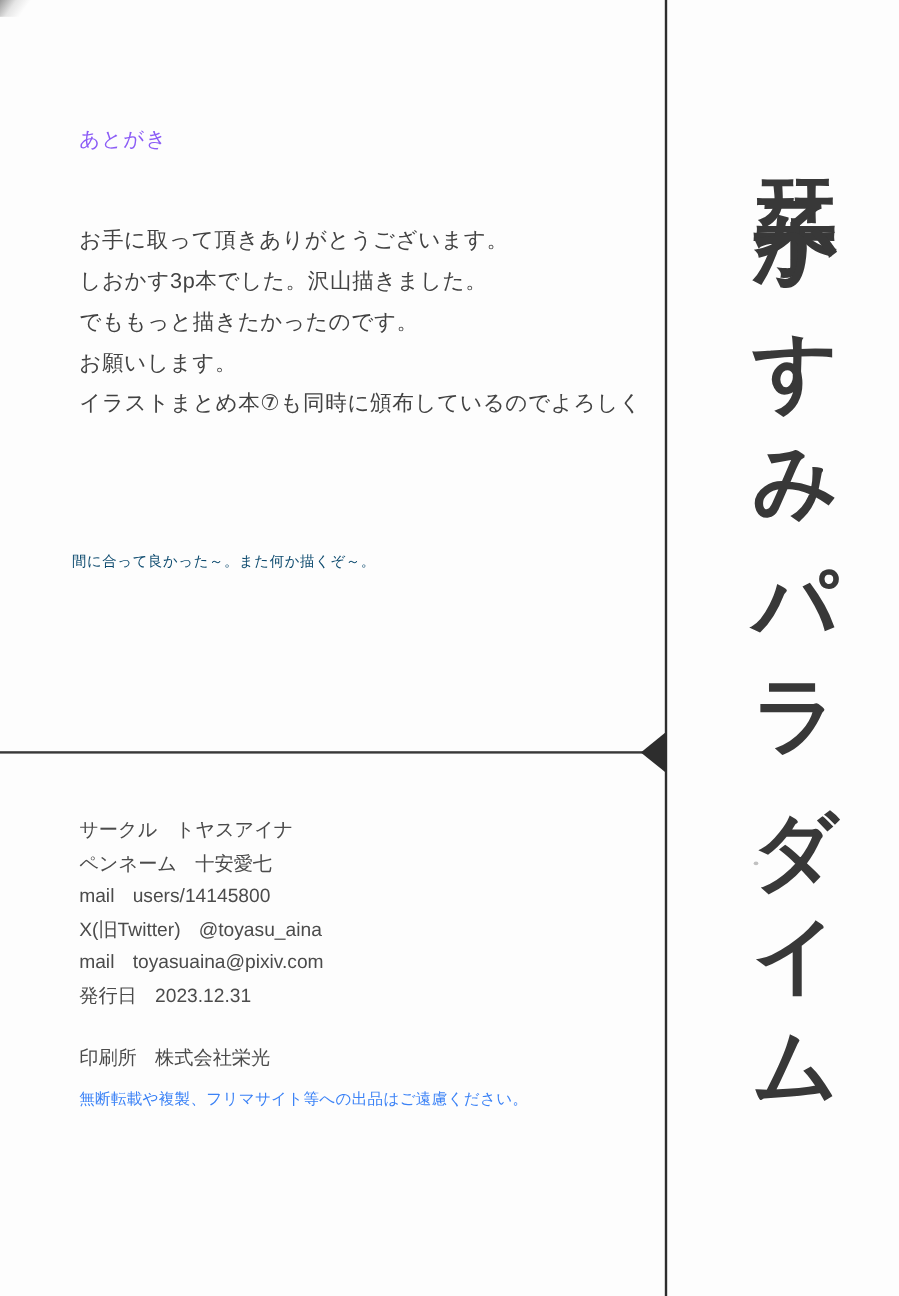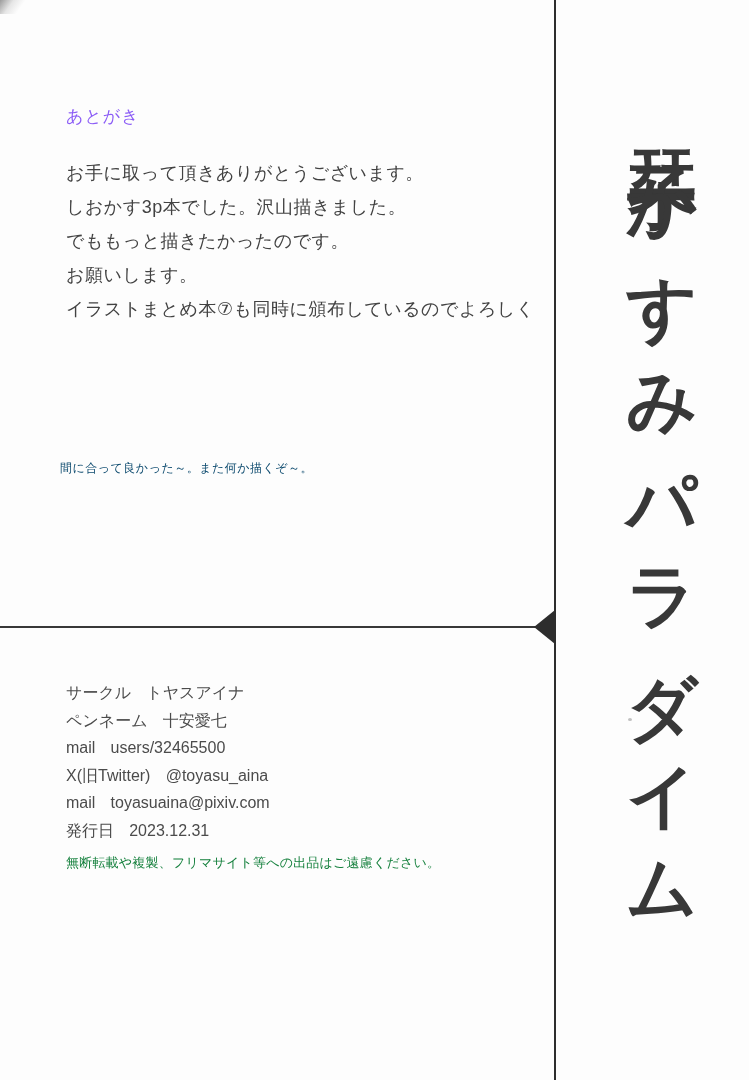--- a/index.html
+++ b/index.html
@@ -34,40 +34,40 @@
     border-bottom:17px solid transparent;
     border-right:21px solid #2d2d2d;
   }
 
   
   .afterword-heading{
     position:absolute;left:66px;top:105px;margin:0;
     font-size:17px;font-weight:normal;color:#8b5cf6;letter-spacing:1px;
   }
   .afterword-body{
-    position:absolute;left:66px;top:156px;width:470px;
+    position:absolute;left:66px;top:183px;width:470px;
     font-size:18px;line-height:34px;color:#424242;letter-spacing:.5px;
   }
   .afterword-body p{margin:0;}
   .afterword-note{
     position:absolute;left:60px;top:460px;margin:0;
     font-size:12px;color:#0c4a6e;letter-spacing:.5px;
   }
 
   
   .colophon{
     position:absolute;left:66px;top:679px;width:460px;
     font-size:16px;line-height:27.5px;color:#4b4b4b;
   }
   .colophon .row{white-space:nowrap;}
   .colophon .label{margin-right:.95em;}
   .colophon .printer-row{margin-top:25px;}
   .colophon-notice{
     margin-top:5px;
-    font-size:13px;color:#15803d;letter-spacing:.2px;
+    font-size:13px;color:#3b82f6;letter-spacing:.2px;
   }
 
   
   .vtitle{
     position:absolute;left:612px;top:93px;height:900px;
     writing-mode:vertical-rl;text-orientation:upright;
     font-family:"Liberation Serif","DejaVu Serif",serif;
     font-size:70px;font-weight:600;letter-spacing:18px;
     color:#383838;line-height:100px;
   }
@@ -102,30 +102,33 @@
   <div class="v-rule"></div>
 
   <section class="colophon">
     <div class="row">
       <span class="label">サークル</span><span class="value">トヤスアイナ</span>
     </div>
     <div class="row">
       <span class="label">ペンネーム</span><span class="value">十安愛七</span>
     </div>
     <div class="row">
-      <span class="label">mail</span><span class="value">users/32465500</span>
+      <span class="label">mail</span><span class="value">users/14145800</span>
     </div>
     <div class="row">
       <span class="label">X(旧Twitter)</span><span class="value">@toyasu_aina</span>
     </div>
     <div class="row">
       <span class="label">mail</span><span class="value">toyasuaina@pixiv.com</span>
     </div>
     <div class="row">
       <span class="label">発行日</span><span class="value">2023.12.31</span>
     </div>
+    <div class="row printer-row">
+      <span class="label">印刷所</span><span class="value">株式会社栄光</span>
+    </div>
     <div class="colophon-notice">無断転載や複製、フリマサイト等への出品はご遠慮ください。</div>
   </section>
 
   <div class="vtitle">栞子かすみパラダイム</div>
   <div class="speck"></div>
 
 </div>
 
 </body></html>

